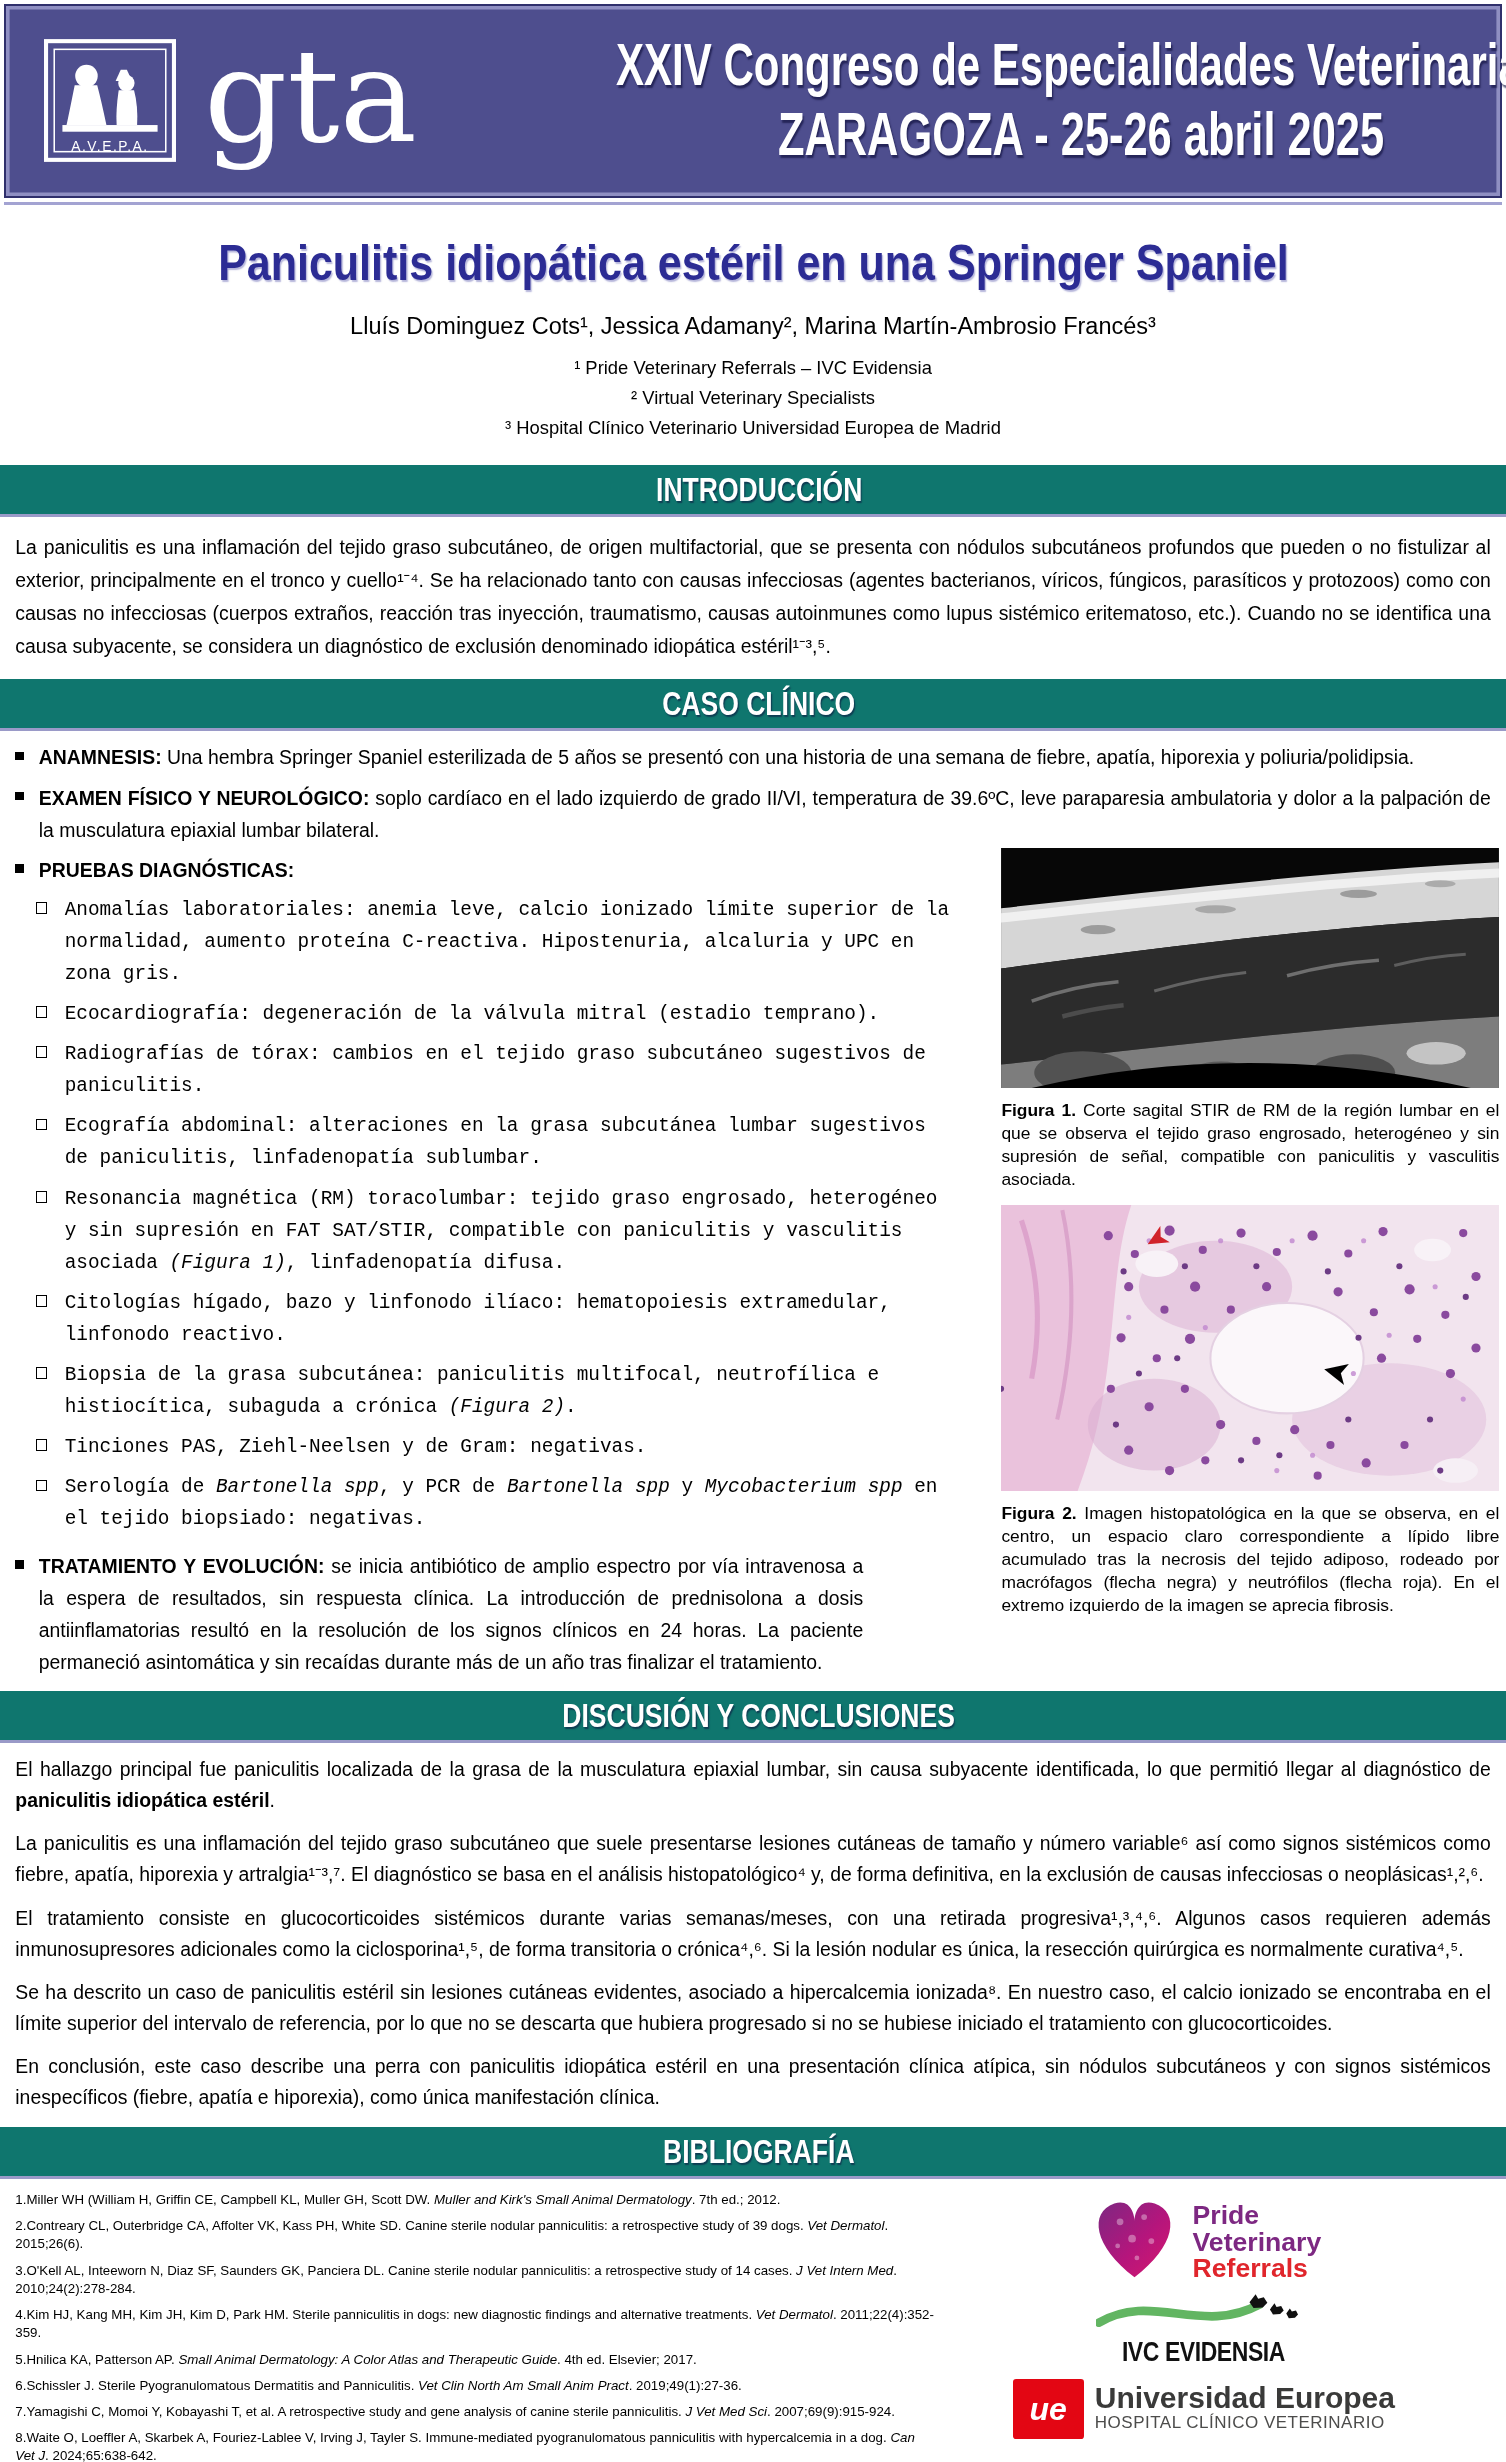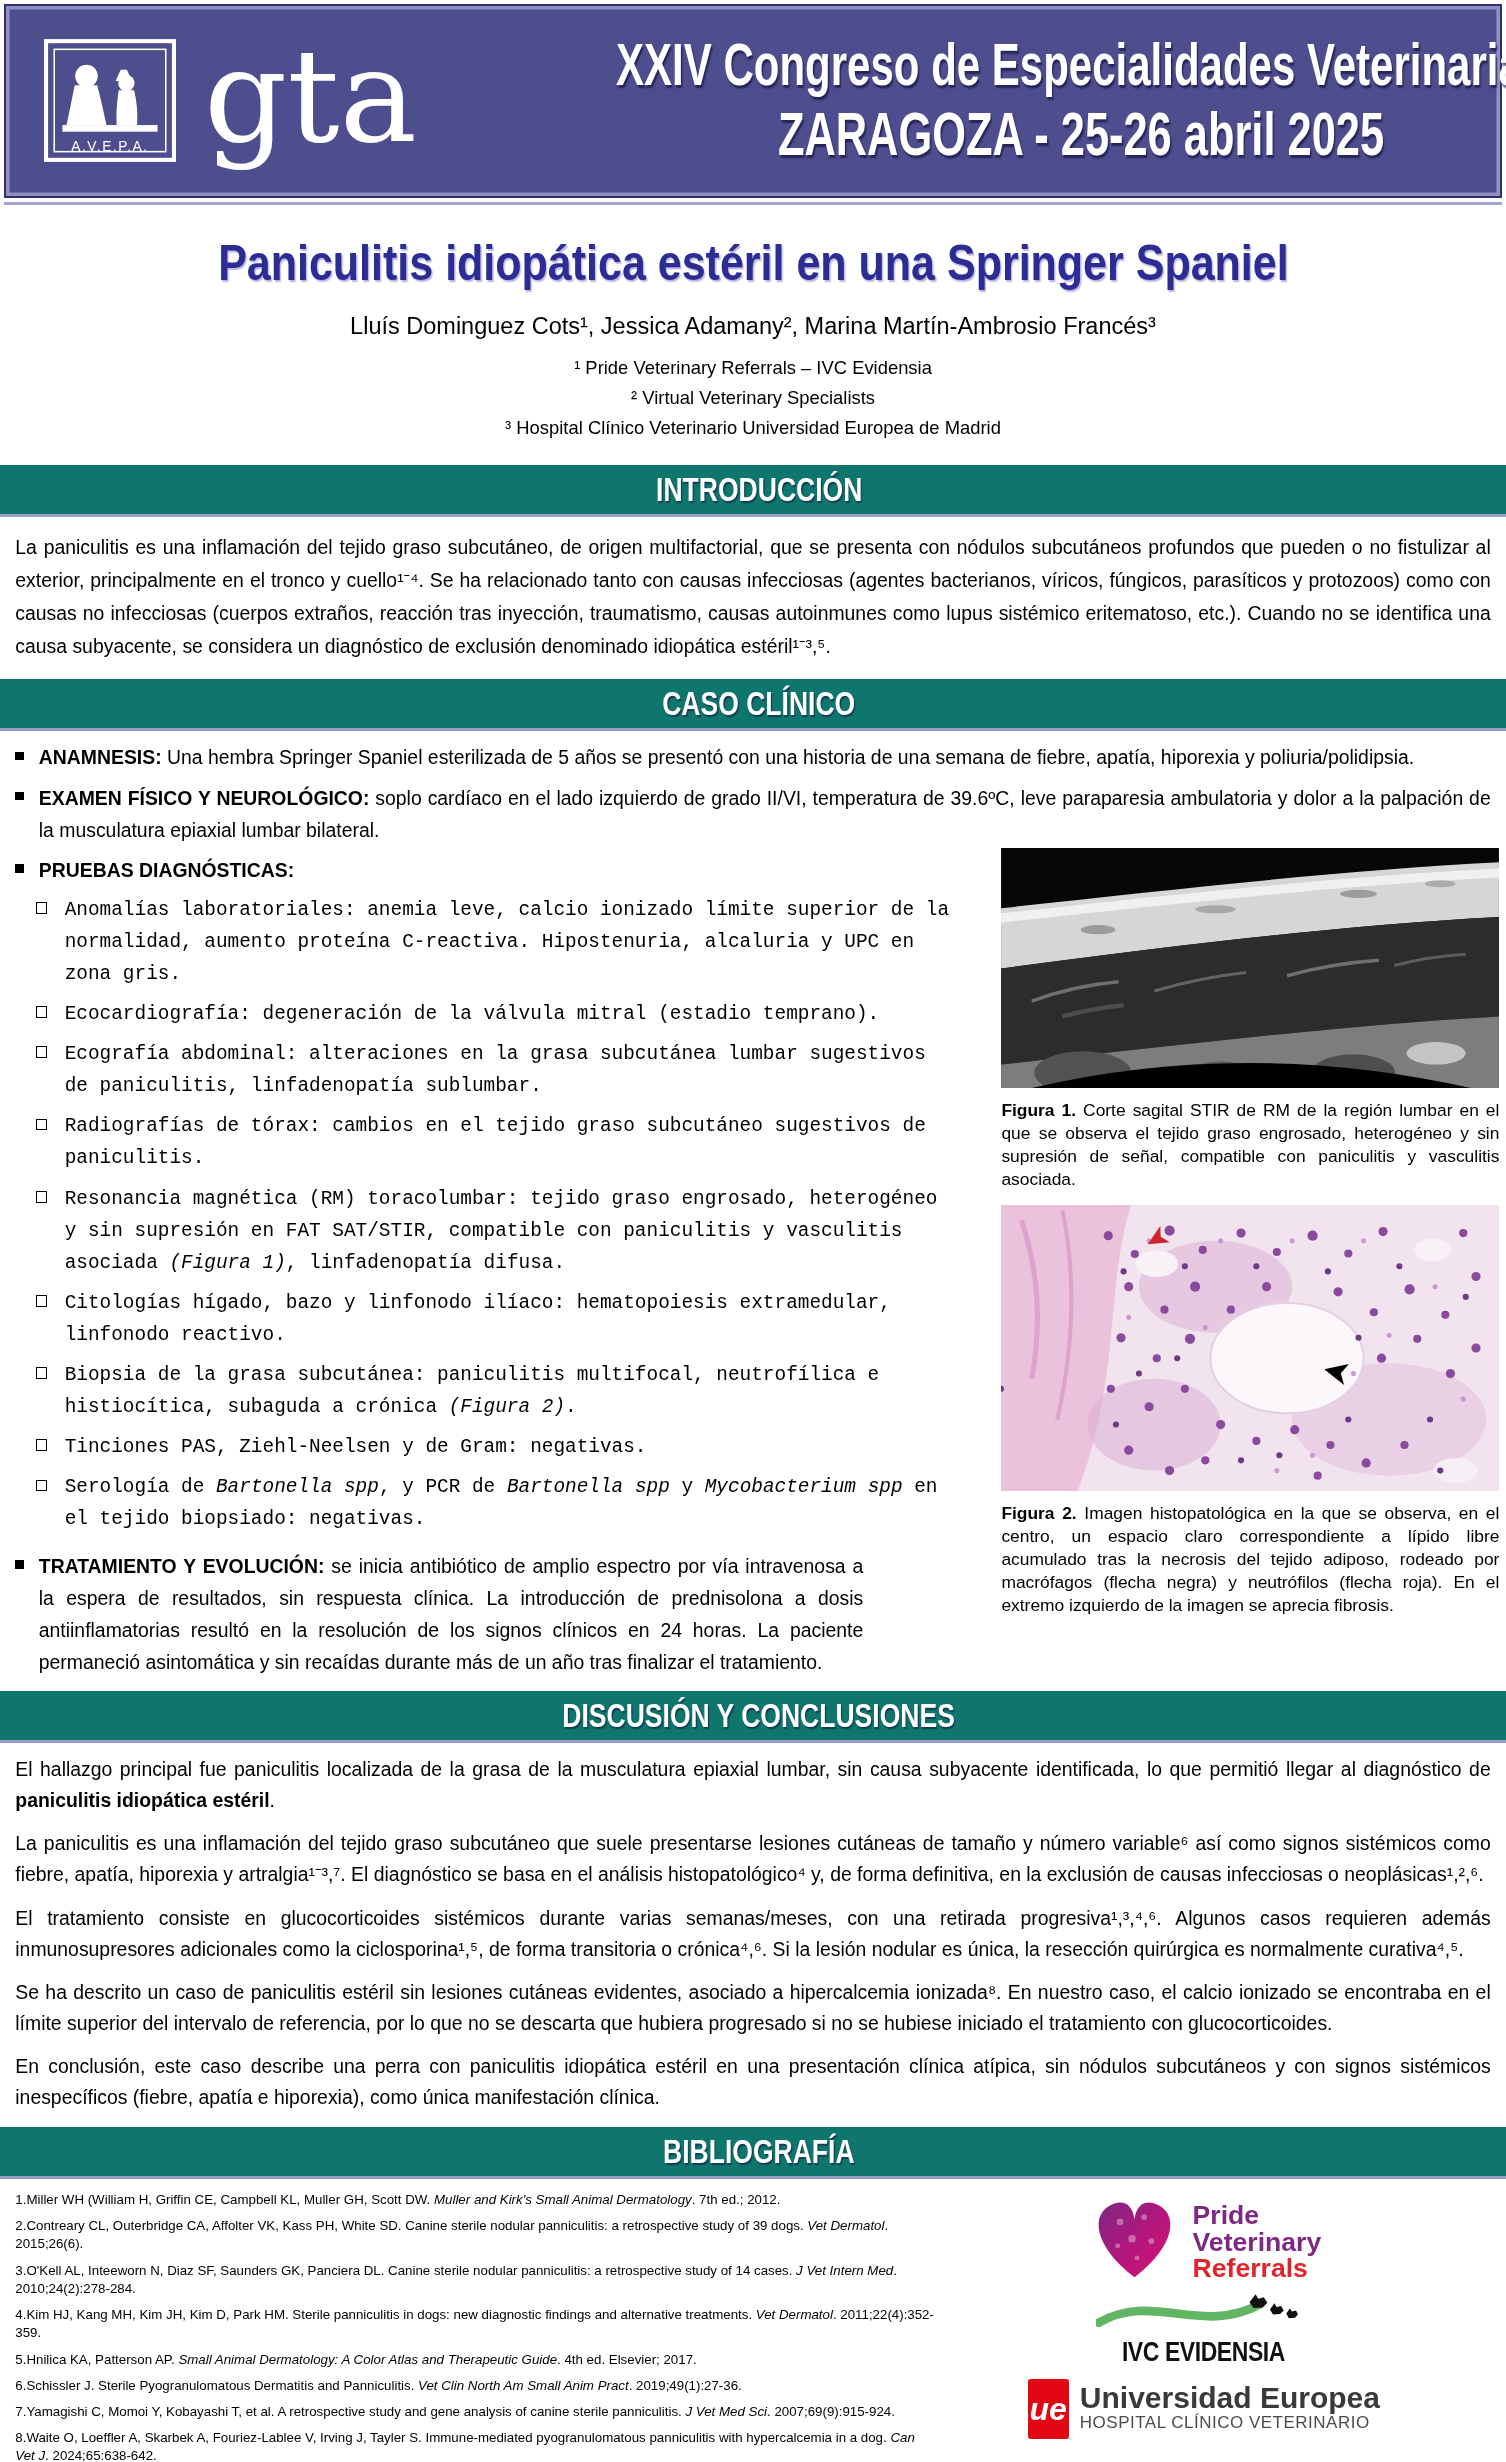--- a/index.html
+++ b/index.html
@@ -68,21 +68,21 @@
   .ref{font-size:13.3px;line-height:18.4px;margin-bottom:7.7px;}
   .ref .ri{font-style:italic;}
   .logos{flex:0 0 537px;display:flex;flex-direction:column;align-items:center;padding-top:2px;}
   .pride{display:flex;align-items:flex-end;}
   .pride-text{margin-left:9.2px;font-weight:bold;line-height:26.6px;font-size:26.6px;}
   .pride-text .p1,.pride-text .p2{color:#7d2882;}
   .pride-text .p3{color:#e0262c;}
   .ivc{margin-top:5.1px;text-align:center;}
   .ivc-name{font-weight:bold;font-size:28px;color:#111;letter-spacing:-0.5px;display:inline-block;transform:scaleX(.82);transform-origin:center;}
   .ue{display:flex;align-items:center;margin-top:11.2px;}
-  .ue-badge{width:41px;height:60px;background:#e30613;border-radius:3.1px;color:#fff;font-weight:bold;font-size:32px;display:flex;align-items:center;justify-content:center;font-style:italic;}
+  .ue-badge{width:71px;height:60px;background:#e30613;border-radius:3.1px;color:#fff;font-weight:bold;font-size:32px;display:flex;align-items:center;justify-content:center;font-style:italic;}
   .ue-text{margin-left:11.2px;}
   .ue-name{font-weight:bold;font-size:30px;color:#3a3a39;line-height:29px;}
   .ue-sub{font-size:17px;color:#4c4c4b;line-height:22.5px;letter-spacing:0.5px;}
 </style>
 </head>
 <body>
 
 <div class="page">
 
   <div class="header-wrap">
@@ -161,27 +161,27 @@
       <div class="sub">
         <div class="smark">
             <i></i>
           </div>
         <div class="stext">Ecocardiografía: degeneración de la válvula mitral (estadio temprano).</div>
       </div>
       <div class="sub">
         <div class="smark">
             <i></i>
           </div>
+        <div class="stext">Radiografías de tórax: cambios en el tejido graso subcutáneo sugestivos de paniculitis.</div>
+      </div>
+      <div class="sub">
+        <div class="smark">
+            <i></i>
+          </div>
         <div class="stext">Ecografía abdominal: alteraciones en la grasa subcutánea lumbar sugestivos de paniculitis, linfadenopatía sublumbar.</div>
-      </div>
-      <div class="sub">
-        <div class="smark">
-            <i></i>
-          </div>
-        <div class="stext">Radiografías de tórax: cambios en el tejido graso subcutáneo sugestivos de paniculitis.</div>
       </div>
       <div class="sub">
         <div class="smark">
             <i></i>
           </div>
         <div class="stext"><span>Resonancia magnética (RM) toracolumbar: tejido graso engrosado, heterogéneo y sin supresión en FAT SAT/STIR, compatible con paniculitis y vasculitis asociada </span><span class="it">(Figura 1)</span><span>, linfadenopatía difusa.</span></div>
       </div>
       <div class="sub">
         <div class="smark">
             <i></i>

